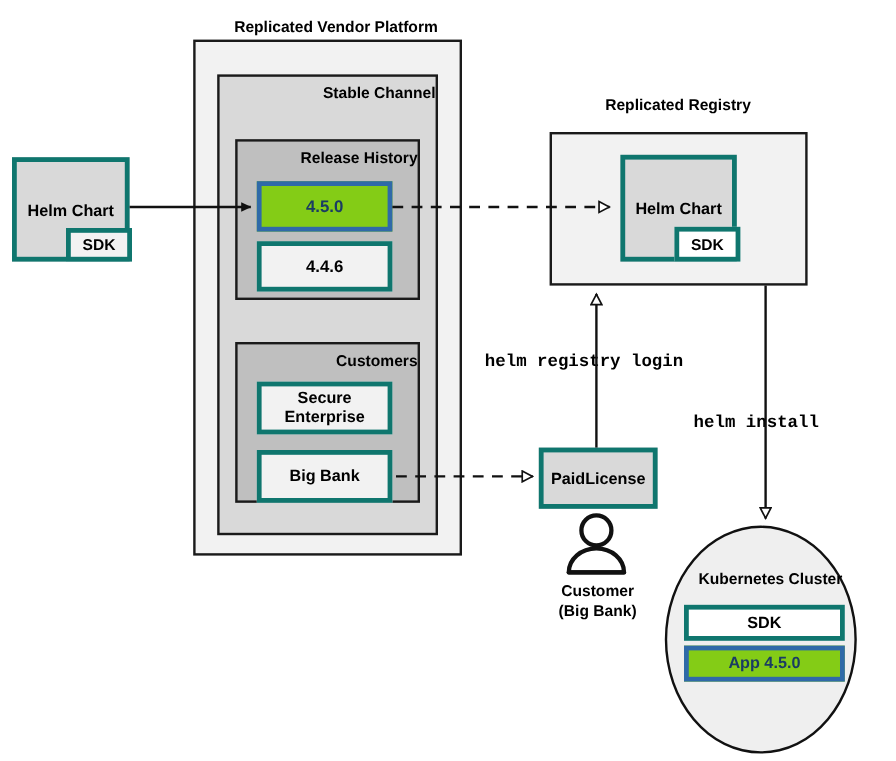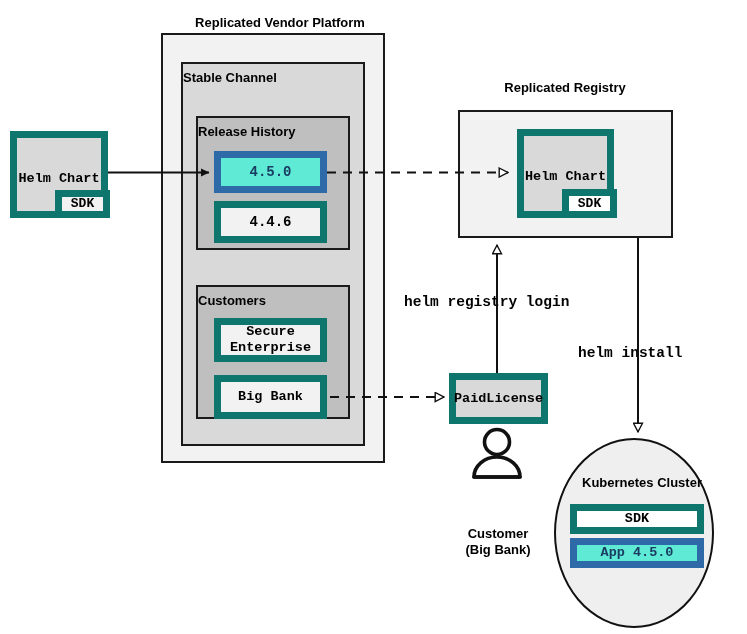--- a/index.html
+++ b/index.html
@@ -16,29 +16,28 @@
   }
   #canvas {
     position: absolute;
     left: 0; top: 0;
     width: 747px;
     height: 464px;
   }
   .box {
     position: absolute;
     box-sizing: border-box;
-    border: 7px solid #0f766e;
+    border: 4px solid #0f766e;
     display: flex;
     align-items: center;
     justify-content: center;
     text-align: center;
     color: #000000;
     font-weight: bold;
     line-height: 1.18;
-    font-family: Liberation Mono, monospace;
   }
   .title-label {
     position: absolute;
     font-weight: bold;
     font-size: 13px;
     color: #000000;
     text-align: center;
     white-space: nowrap;
   }
   .edge-label {
@@ -57,27 +56,27 @@
     text-align: center;
     line-height: 1.25;
     white-space: nowrap;
   }
   
   .fill-plain  { background: #f2f2f2; }
   .fill-light  { background: #d9d9d9; }
   .fill-mid    { background: #bfbfbf; }
   .fill-white  { background: #ffffff; }
   .fill-offw   { background: #f2f2f2; }
-  .fill-blue   { background: #5eead4; border-color: #2f6aa8; color: #1a3c63; }
+  .fill-blue   { background: #84cc16; border-color: #2f6aa8; color: #1a3c63; }
 
   .group-title {
     position: absolute;
     left: 0; right: 0;
     top: 6px;
-    text-align: left;
+    text-align: right;
     font-weight: bold;
     font-size: 13px;
     color: #000000;
   }
   .group {
     position: absolute;
     box-sizing: border-box;
     border: 2px solid #1a1a1a;
   }
   .circle {
@@ -135,21 +134,21 @@
   <div class="group fill-plain" style="left:458px; top:110px; width:215px; height:128px;"></div>
 
   <div class="box fill-light" style="left:517px; top:129px; width:97px; height:89px; font-size:13.5px; align-items:flex-start; padding-top:33px;">Helm Chart</div>
   <div class="box fill-white" style="left:562px; top:189px; width:55px; height:29px; font-size:13px;">SDK</div>
 
   <div class="box fill-light" style="left:449px; top:373px; width:99px; height:51px; font-size:13.5px; flex-direction:row;">
     <span>Paid</span>
     <span>License</span>
   </div>
 
-  <div class="caption" style="left:417px; top:485px; width:162px;margin-top:41px;">
+  <div class="caption" style="left:417px; top:485px; width:162px;">
     <div>Customer</div>
     <div>(Big Bank)</div>
   </div>
 
   <div class="circle" style="left:554px; top:438px; width:160px; height:190px;"></div>
   <div class="title-label" style="left:562px; top:475px; width:160px;">Kubernetes Cluster</div>
   <div class="box fill-white" style="left:570px; top:504px; width:134px; height:30px; font-size:13.5px;">SDK</div>
   <div class="box fill-blue" style="left:570px; top:538px; width:134px; height:30px; font-size:13.5px;">App 4.5.0</div>
 
   <div class="edge-label" style="left:404px; top:294px;text-align:right;">helm registry login</div>

